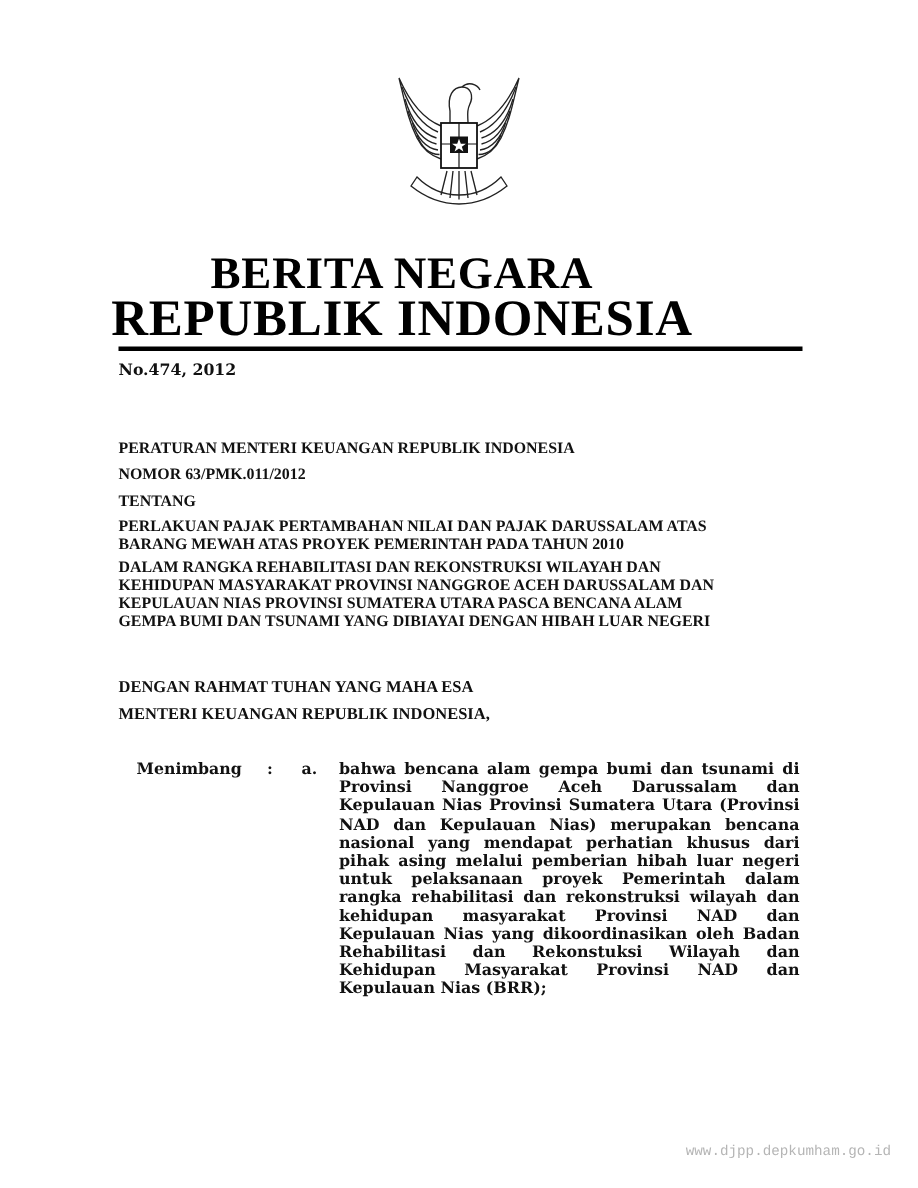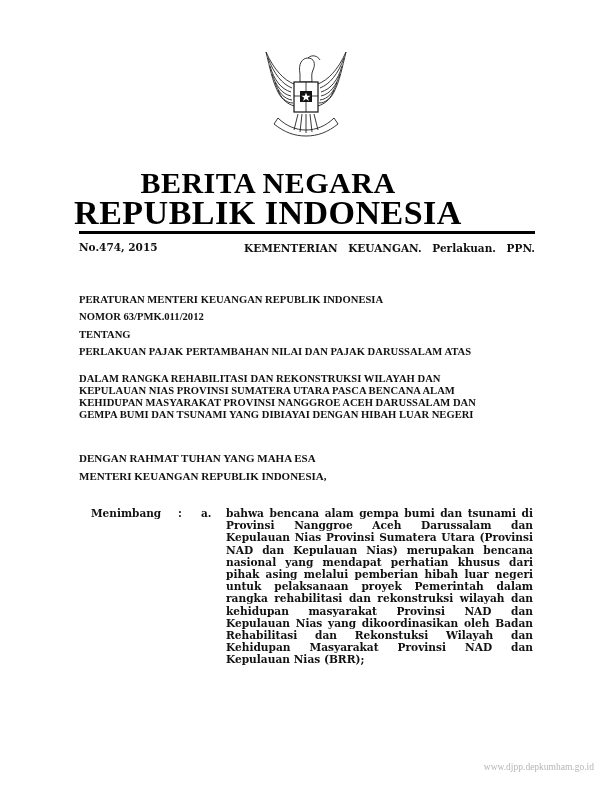--- a/index.html
+++ b/index.html
@@ -22,21 +22,21 @@
     .tentang { top: 329px; }
     .subject { top: 346px; }
     .subject2 { top: 373px; }
     .blessing { top: 452px; font-size: 11px; }
     .minister { top: 470px; font-size: 11px; }
     .menimbang { position: absolute; left: 79px; top: 507px; font-size: 10.5px; font-weight: bold; margin-left: 12px; }
     .colon { position: absolute; left: 178px; top: 507px; font-size: 10.5px; font-weight: bold; }
     .item-label { position: absolute; left: 201px; top: 507px; font-size: 10.5px; font-weight: bold; }
     .item-text { position: absolute; left: 226px; top: 507px; width: 307px; font-size: 10.6px;
                  font-weight: bold; line-height: 12.2px; text-align: justify; }
-    .footer-url { position: absolute; right: 18px; top: 762px; font-family: Liberation Serif, serif;
+    .footer-url { position: absolute; right: 18px; top: 762px; font-family: Liberation Mono, monospace;
                   font-size: 9.5px; color: #b5b5b5; margin-left: 28px; }
   </style>
 </head>
 <body>
 
 <div class="emblem">
   <svg width="100" height="100" viewBox="0 0 100 100">
     <g fill="none" stroke="#222" stroke-width="0.9">
 
       <path d="M38 40 C28 36 18 26 10 8 C14 24 16 36 22 48 C26 56 32 60 38 62"></path>
@@ -66,35 +66,35 @@
     <line x1="38" y1="52" x2="62" y2="52" stroke="#111" stroke-width="0.8"></line>
     <rect x="44" y="47" width="12" height="11" fill="#111"></rect>
     <polygon points="50,48.5 51.2,51.8 54.6,51.8 51.9,53.8 52.9,57 50,55 47.1,57 48.1,53.8 45.4,51.8 48.8,51.8" fill="#fff"></polygon>
   </svg>
 </div>
 
 <div class="masthead mh1">BERITA NEGARA</div>
 <div class="masthead mh2">REPUBLIK INDONESIA</div>
 <div class="rule"></div>
 
-<div class="issue">No.474, 2015</div>
+<div class="issue">No.474, 2012</div>
 <div class="ministry">
-  <span class="l1">KEMENTERIAN KEUANGAN. Perlakuan. PPN.</span>
 </div>
 
 <div class="center reg-title">PERATURAN MENTERI KEUANGAN REPUBLIK INDONESIA</div>
 <div class="center reg-number">NOMOR 63/PMK.011/2012</div>
 <div class="center tentang">TENTANG</div>
 <div class="center subject">
   <div>PERLAKUAN PAJAK PERTAMBAHAN NILAI DAN PAJAK DARUSSALAM ATAS</div>
+  <div>BARANG MEWAH ATAS PROYEK PEMERINTAH PADA TAHUN 2010</div>
 </div>
 <div class="center subject2">
   <div>DALAM RANGKA REHABILITASI DAN REKONSTRUKSI WILAYAH DAN</div>
+  <div>KEHIDUPAN MASYARAKAT PROVINSI NANGGROE ACEH DARUSSALAM DAN</div>
   <div>KEPULAUAN NIAS PROVINSI SUMATERA UTARA PASCA BENCANA ALAM</div>
-  <div>KEHIDUPAN MASYARAKAT PROVINSI NANGGROE ACEH DARUSSALAM DAN</div>
   <div>GEMPA BUMI DAN TSUNAMI YANG DIBIAYAI DENGAN HIBAH LUAR NEGERI</div>
 </div>
 <div class="center blessing">DENGAN RAHMAT TUHAN YANG MAHA ESA</div>
 <div class="center minister">MENTERI KEUANGAN REPUBLIK INDONESIA,</div>
 
 <div class="menimbang">Menimbang</div>
 <div class="colon">:</div>
 <div class="item-label">a.</div>
 <div class="item-text">bahwa bencana alam gempa bumi dan tsunami di Provinsi Nanggroe Aceh Darussalam dan Kepulauan Nias Provinsi Sumatera Utara (Provinsi NAD dan Kepulauan Nias) merupakan bencana nasional yang mendapat perhatian khusus dari pihak asing melalui pemberian hibah luar negeri untuk pelaksanaan proyek Pemerintah dalam rangka rehabilitasi dan rekonstruksi wilayah dan kehidupan masyarakat Provinsi NAD dan Kepulauan Nias yang dikoordinasikan oleh Badan Rehabilitasi dan Rekonstuksi Wilayah dan Kehidupan Masyarakat Provinsi NAD dan Kepulauan Nias (BRR);</div>
 

